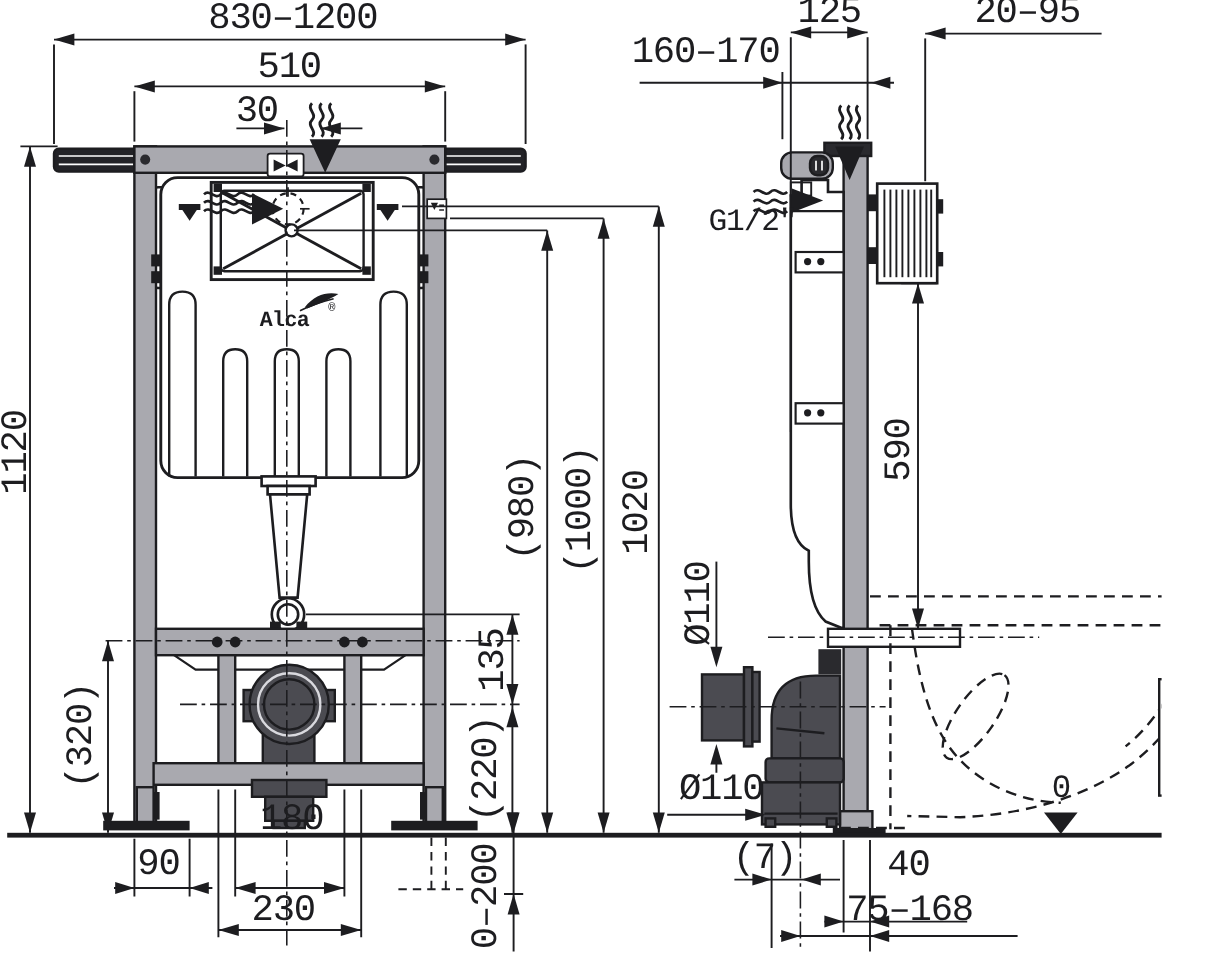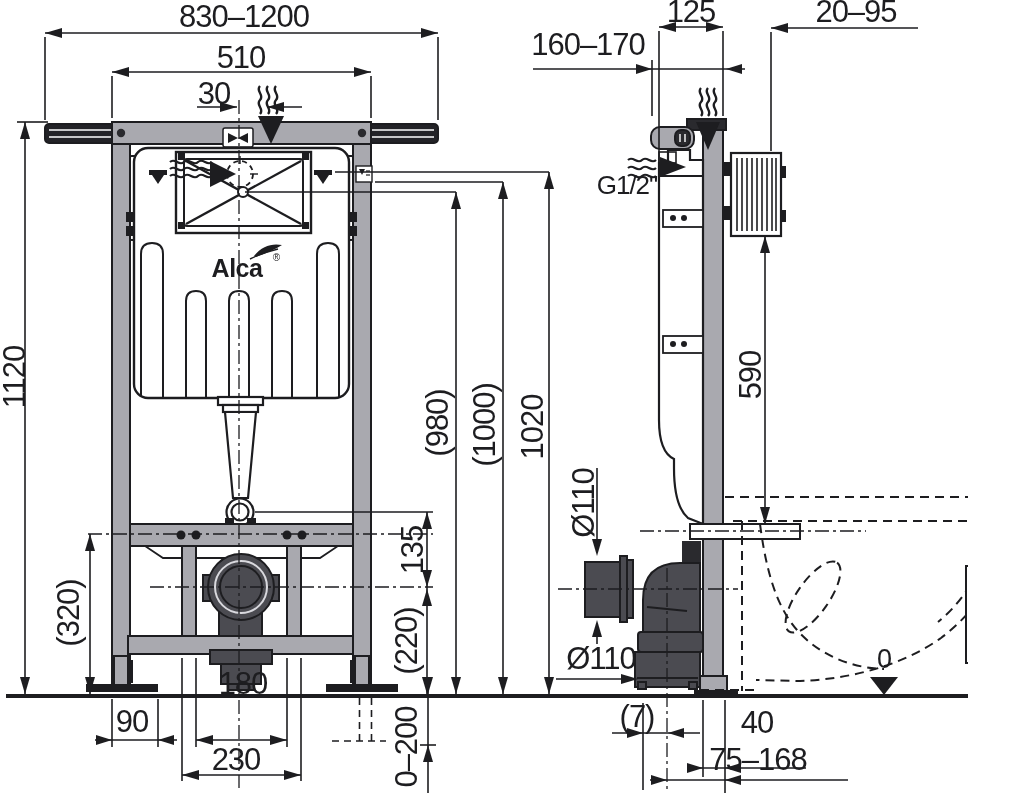--- a/index.html
+++ b/index.html
@@ -1,29 +1,29 @@
 <!DOCTYPE html>
 <html><head>
 <meta charset="utf-8">
 <style>
   html,body{margin:0;padding:0;background:#ffffff;}
   #stage{
     position:relative;width:968px;height:796px;background:#ffffff;
-    font-family:Liberation Sans, sans-serif;color:#1d1d20;overflow:hidden;
+    font-family:Liberation Mono, monospace;color:#1d1d20;overflow:hidden;
   }
   #stage svg{position:absolute;left:0;top:0;}
   .hlabel,.vlabel{
     position:absolute;white-space:nowrap;color:#1d1d20;
     font-size:31px;letter-spacing:-1px;line-height:1;font-weight:500;
     transform:translate(-50%,-50%);
   }
   .vlabel{transform:translate(-50%,-50%) rotate(-90deg);}
   .f26{font-size:26px;}
   .f27{font-size:27px;}
-  .brand{font-size:25px;font-weight:bold;letter-spacing:-0.5px;}
+  .brand{font-size:18px;font-weight:bold;letter-spacing:-0.5px;}
   .reg{font-size:10px;font-weight:normal;}
   .tolbox{display:inline-flex;flex-direction:column;font-size:12.5px;line-height:1.05;
     vertical-align:middle;margin-left:3px;font-weight:500;letter-spacing:0;}
   .seat{font-size:25px;}
 </style>
 </head>
 <body>
 
 <div id="stage">
 

